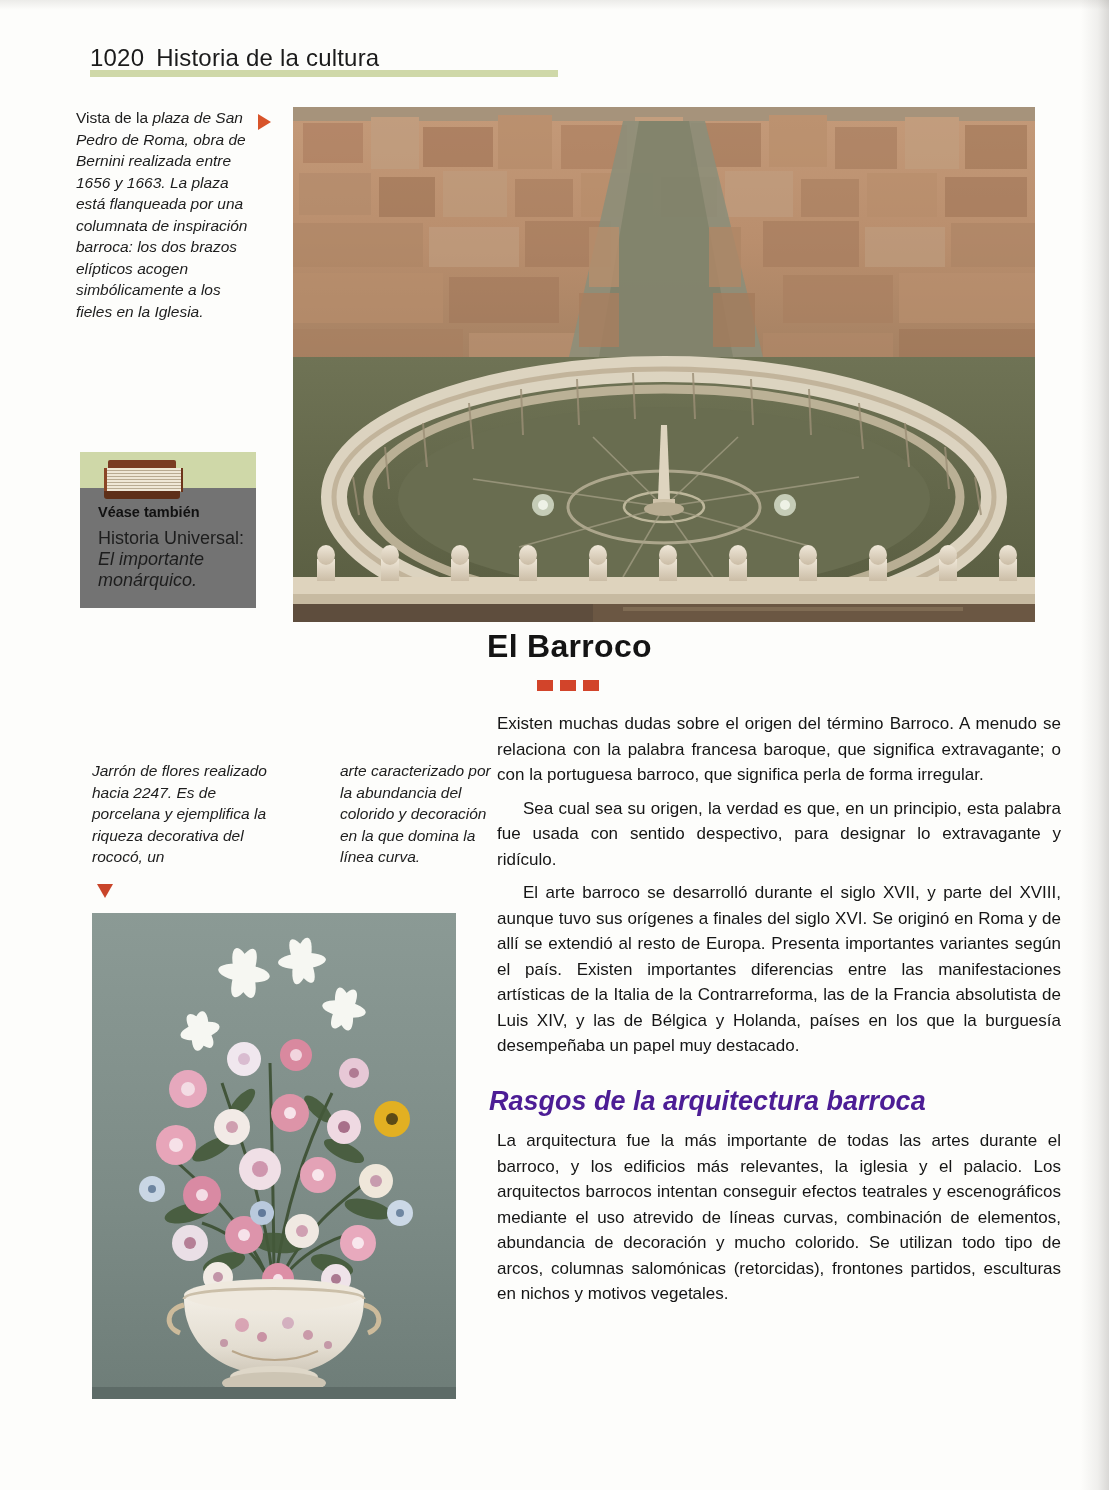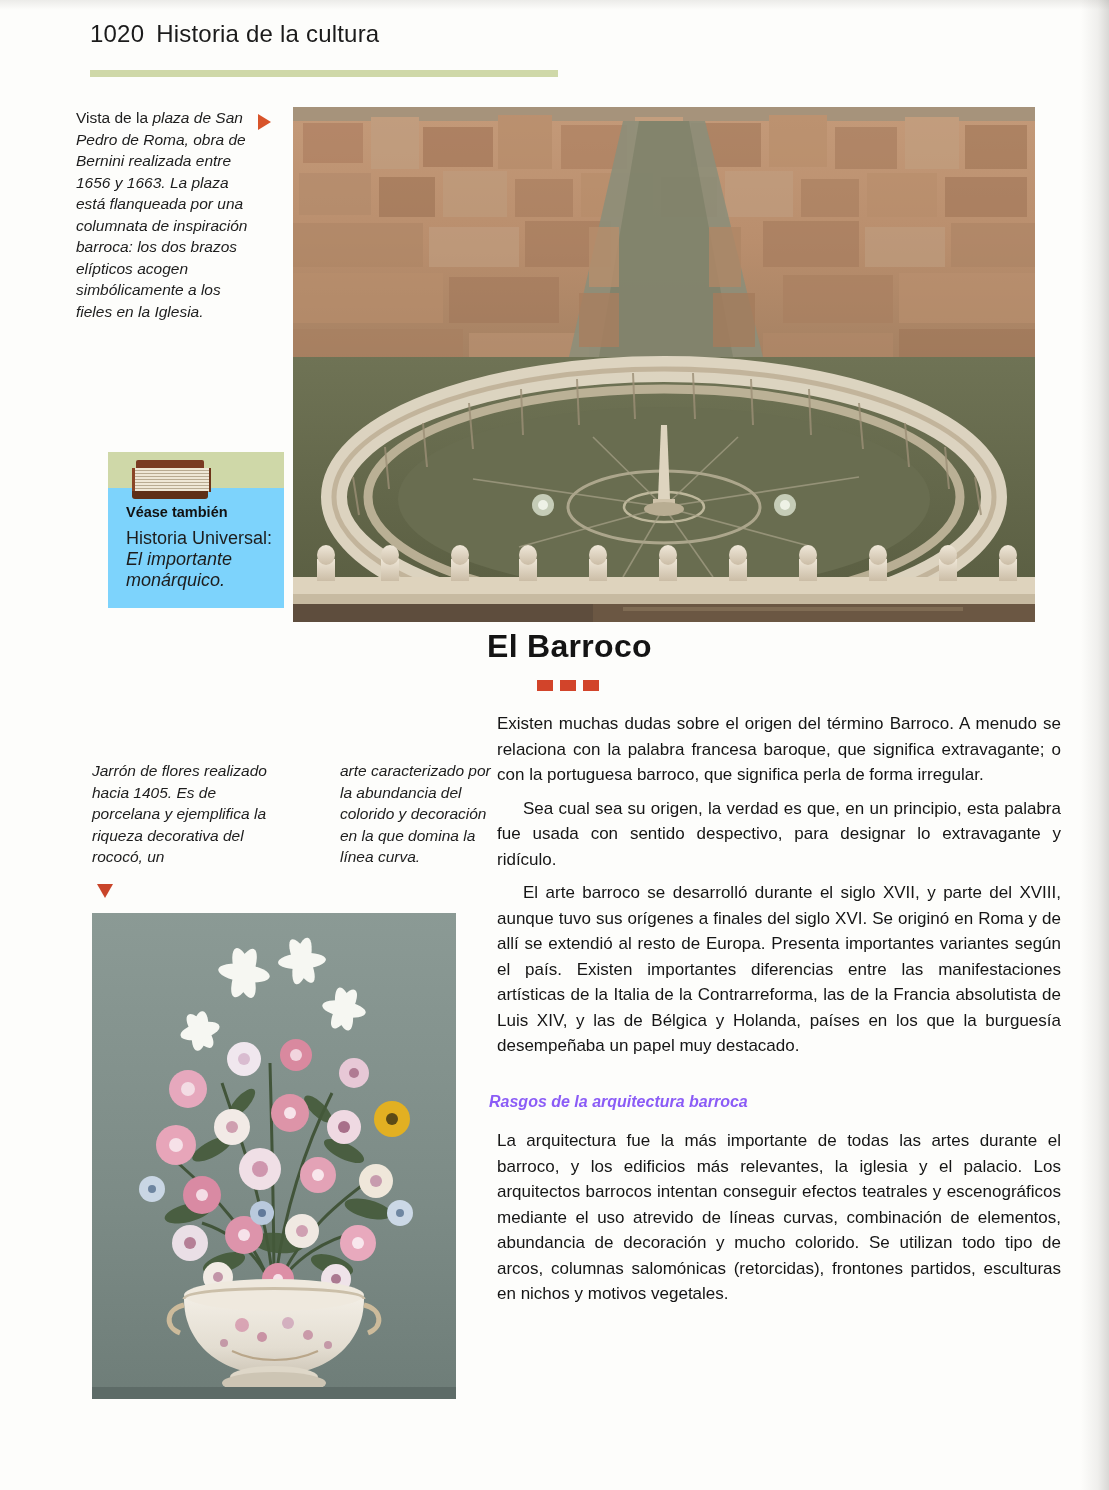--- a/index.html
+++ b/index.html
@@ -32,21 +32,21 @@
     left: 0; top: 0;
     width: 100%; height: 10px;
     background: linear-gradient(to bottom, rgba(120,115,110,0.13), rgba(255,255,255,0));
     pointer-events: none;
   }
 
   
   .header {
     position: absolute;
     left: 90px;
-    top: 20px;
+    top: 44px;
     width: 470px;
   }
   .header-line {
     font-size: 24px;
     color: #1b1b1b;
     letter-spacing: 0.2px;
     white-space: nowrap;
   }
   .folio {
     font-size: 24px;
@@ -79,25 +79,25 @@
     top: 114px;
     width: 0; height: 0;
     border-left: 13px solid #d8542a;
     border-top: 8px solid transparent;
     border-bottom: 8px solid transparent;
   }
 
   
   .seealso {
     position: absolute;
-    left: 108px;
+    left: 80px;
     top: 452px;
     width: 176px;
     height: 156px;
-    background: #7dd3fc;
+    background: #737373;
   }
   .seealso-band {
     position: absolute;
     left: 0; top: 0;
     width: 100%; height: 36px;
     background: #cfd8a8;
   }
   .book {
     position: absolute;
     left: 24px;
@@ -233,24 +233,24 @@
   }
   .body-col p {
     margin: 8px;
   }
   .body-col p.indent {
     text-indent: 26px;
   }
   .subhead {
     margin-top: 30px;
     margin-bottom: 14px;
-    font-size: 16px;
+    font-size: 27px;
     font-weight: bold;
     font-style: italic;
-    color: #8b5cf6;
+    color: #4c1d95;
   }
   .ital { font-style: italic; }
 </style>
 </head>
 <body>
 
 <div class="page">
 
   <div class="header">
     <div class="header-line">
@@ -271,21 +271,21 @@
       <div class="pages"></div>
       <div class="base"></div>
     </div>
     <div class="seealso-title">Véase también</div>
     <div class="seealso-body">
       <div>Historia Universal:</div>
       <div class="ital">El importante monárquico.</div>
     </div>
   </div>
 
-  <div class="vase-caption-left">Jarrón de flores realizado hacia 1405. Es de porcelana y ejemplifica la riqueza decorativa del rococó, un</div>
+  <div class="vase-caption-left">Jarrón de flores realizado hacia 2247. Es de porcelana y ejemplifica la riqueza decorativa del rococó, un</div>
   <div class="vase-caption-right">arte caracterizado por la abundancia del colorido y decoración en la que domina la línea curva.</div>
   <div class="arrow-down"></div>
 
   <div class="photo-sanpedro">
     <svg viewBox="0 0 742 515" width="742" height="515" preserveAspectRatio="none">
       <defs>
         <linearGradient id="skyCity" x1="0" y1="0" x2="0" y2="1">
           <stop offset="0%" stop-color="#c49a79"></stop>
           <stop offset="45%" stop-color="#b98e6d"></stop>
           <stop offset="100%" stop-color="#9d7c5e"></stop>

